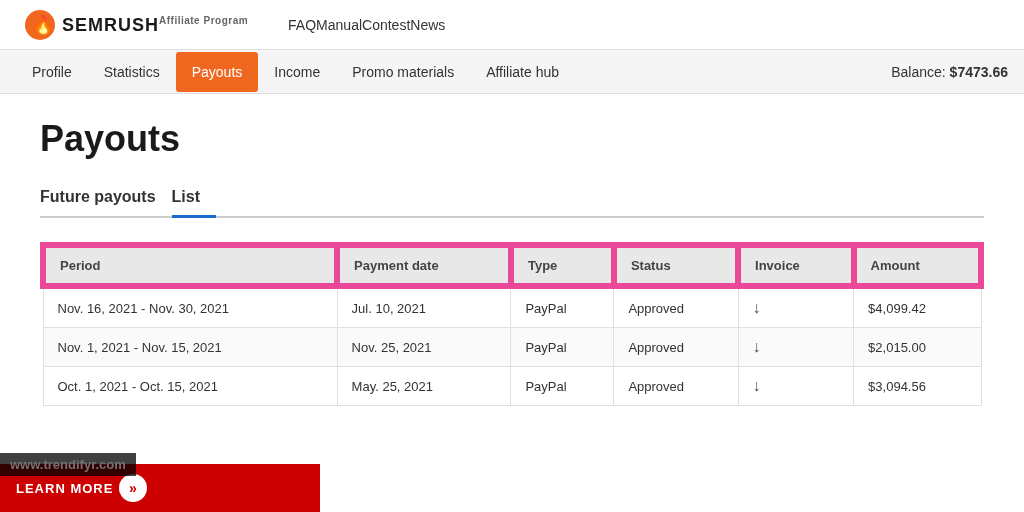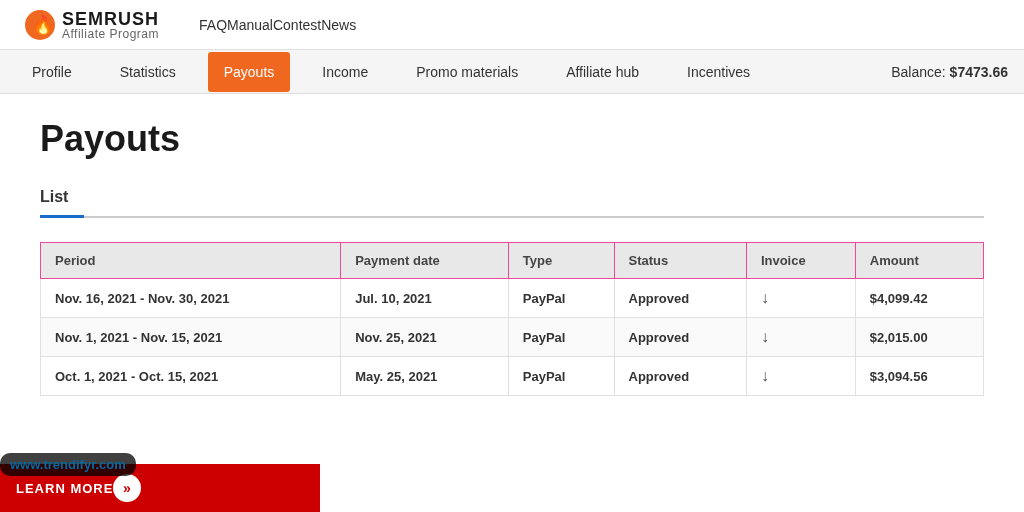--- a/index.html
+++ b/index.html
@@ -19,33 +19,34 @@
       align-items: center;
       gap: 6px;
       margin-right: 40px;
     }
     .logo-icon {
       width: 32px;
       height: 32px;
     }
     .logo-text {
       display: flex;
-      flex-direction: column;
+      flex-direction: row;
       line-height: 1;
     }
     .logo-name {
       font-size: 18px;
       font-weight: 900;
       color: #1a1a1a;
       letter-spacing: 1px;
     }
     .logo-sub {
-      font-size: 12px;
+      font-size: 10px;
       color: #666;
       letter-spacing: 0.5px;
+      font-weight: bold;
     }
     .top-nav-links {
       display: flex;
       list-style: none;
     }
     .top-nav-links li a {
       text-decoration: none;
       color: #333;
       font-size: 14px;
     }
@@ -55,21 +56,21 @@
       display: flex;
       align-items: center;
       padding: 0 16px;
       height: 44px;
       background: #f5f5f5;
       border-bottom: 1px solid #ddd;
     }
     .sub-nav-links {
       display: flex;
       align-items: flex-end;
-      gap: 16px;
+      gap: 0;
       list-style: none;
       flex: 1;
     }
     .sub-nav-links li a {
       text-decoration: none;
       color: #333;
       font-size: 14px;
       padding: 12px 16px;
       display: block;
     }
@@ -126,28 +127,27 @@
       width: 100%;
       border-collapse: collapse;
       font-size: 13px;
     }
     .payout-table th {
       background: #e8e8e8;
       padding: 10px 14px;
       text-align: left;
       font-weight: 600;
       color: #444;
-      border: 1px solid #ec4899;
+      border: 6px solid #ec4899;
     }
     .payout-table td {
       padding: 10px 14px;
       border: 1px solid #e0e0e0;
       color: #333;
       background: #fff;
-      font-weight: bold;
     }
     .payout-table tr:nth-child(even) td { background: #fafafa; }
 
     .download-icon {
       cursor: pointer;
       color: #555;
       font-size: 16px;
     }
 
     
@@ -164,20 +164,21 @@
       gap: 10px;
       font-size: 13px;
       font-weight: 700;
     }
     .learn-more-btn {
       background: #cc0000;
       border: none;
       cursor: pointer;
       display: flex;
       align-items: center;
+      gap: 6px;
       color: #fff;
       font-weight: 700;
       font-size: 13px;
       letter-spacing: 1px;
     }
     .chevron-circle {
       width: 28px;
       height: 28px;
       border-radius: 50%;
       background: #fff;
@@ -188,25 +189,24 @@
     .chevron-circle span {
       color: #cc0000;
       font-size: 14px;
       font-weight: 900;
     }
     .watermark {
       position: fixed;
       bottom: 36px;
       left: 0;
       background: rgba(0,0,0,0.75);
-      color: #0369a1;
+      color: #737373;
       padding: 4px 10px;
       font-size: 13px;
       font-weight: 700;
-      border-radius: 10px;
     }
   </style>
 </head>
 <body>
 
 <nav class="top-nav">
   <div class="logo-area">
 
     <svg class="logo-icon" viewBox="0 0 32 32">
       <circle cx="16" cy="16" r="15" fill="#f06820"></circle>
@@ -238,34 +238,32 @@
       </li>
     <li>
         <a href="#">Income</a>
       </li>
     <li>
         <a href="#">Promo materials</a>
       </li>
     <li>
         <a href="#">Affiliate hub</a>
       </li>
-    <li>
-        <a href="#">Incentives</a>
-      </li>
   </ul>
   <div class="balance">
     <span>Balance:</span>
     <strong>$7473.66</strong>
   </div>
 </nav>
 
 <div class="main-content">
   <h1 class="page-title">Payouts</h1>
 
   <div class="tabs">
+    <div class="tab">Future payouts</div>
     <div class="tab active">List</div>
   </div>
 
   <table class="payout-table">
     <thead>
       <tr>
         <th>Period</th>
         <th>Payment date</th>
         <th>Type</th>
         <th>Status</th>

